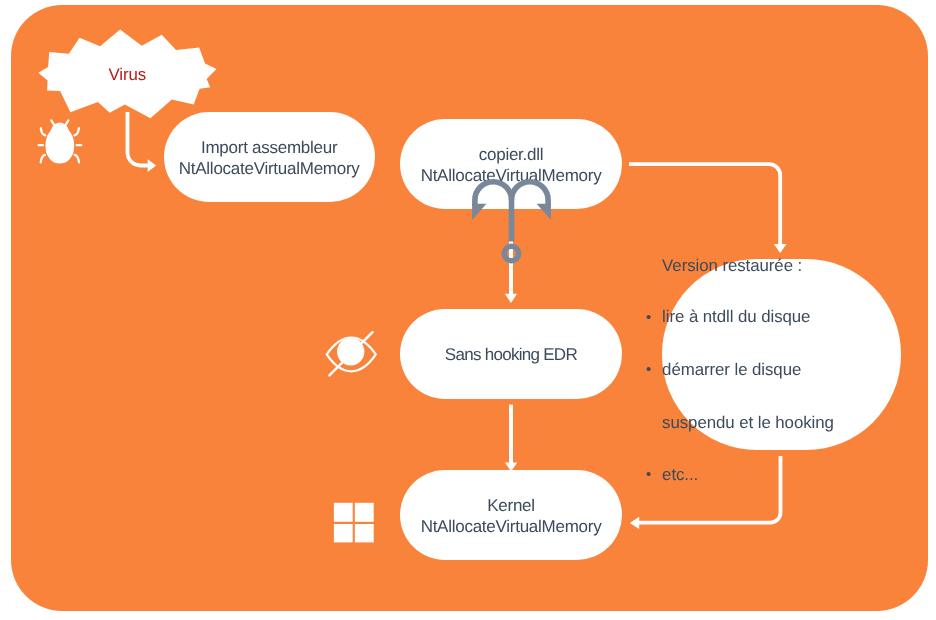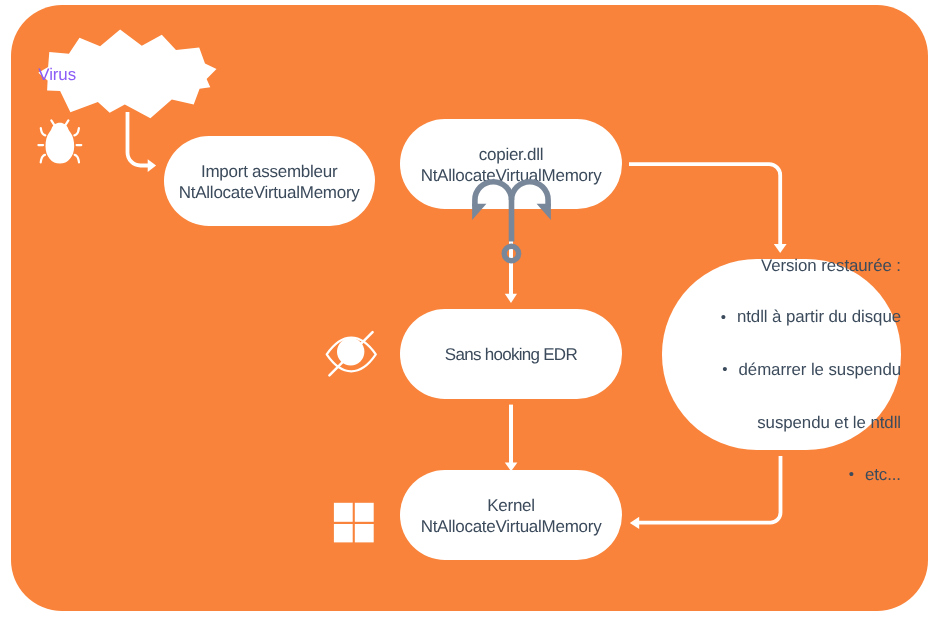--- a/index.html
+++ b/index.html
@@ -7,21 +7,21 @@
        font-family:"Liberation Sans",sans-serif;
        -webkit-font-smoothing:antialiased;text-rendering:geometricPrecision;}
   #stage{position:relative;width:936px;height:620px;}
   #board{position:absolute;left:11px;top:5px;width:917px;height:606px;
          background:#F9833A;border-radius:51px;}
   svg.layer{position:absolute;top:0;left:0;width:936px;height:620px;overflow:visible;}
   .node{position:absolute;background:#fff;display:flex;align-items:center;
         justify-content:center;text-align:center;color:#3C4B5C;}
   .txt{line-height:21.5px;font-size:17px;letter-spacing:-0.26px;margin-top:2px;}
   .restored-txt{font-size:16.85px;line-height:22.8px;letter-spacing:-0.07px;width:100%;margin-top:0px;}
-  .rline{display:flex;align-items:baseline;justify-content:flex-end;white-space:nowrap;margin-top:29px;}
+  .rline{display:flex;align-items:baseline;justify-content:flex-start;white-space:nowrap;margin-top:29px;}
   .rline .bul{width:0;font-size:15px;position:relative;left:-16.2px;top:-0.8px;}
 </style>
 </head>
 <body>
 
 <div id="stage">
   <div id="board"></div>
 
   <svg class="layer" viewBox="0 0 936 620">
 
@@ -79,21 +79,21 @@
     </g>
     <g fill="#ffffff">
       <path d="M147.7,159.2 L147.7,171.9 L156.1,165.5 Z"></path>
       <path d="M773.8,244.0 L786.6,244.0 L780.2,253.1 Z"></path>
       <path d="M639.2,516.7 L639.2,529.1 L629.8,522.9 Z"></path>
       <path d="M504.8,293.7 L517.0,293.7 L511,303.1 Z"></path>
       <path d="M504.8,462.5 L517.4,462.5 L511.1,471.3 Z"></path>
     </g>
   </svg>
 
-  <div class="node" style="left:163.5px;top:136px;width:211.4px;height:90.4px;border-radius:45.2px;">
+  <div class="node" style="left:163.5px;top:112px;width:211.4px;height:90.4px;border-radius:45.2px;">
     <div class="txt">
       <span>Import assembleur</span><br>
       <span>NtAllocateVirtualMemory</span>
     </div>
   </div>
 
   <div class="node" style="left:399.6px;top:118.9px;width:222.9px;height:90.4px;border-radius:45.2px;">
     <div class="txt">
       <span>copier.dll</span><br>
       <span>NtAllocateVirtualMemory</span>
@@ -113,37 +113,37 @@
     </div>
   </div>
 
   <div class="node" style="left:662.1px;top:259.4px;width:238.9px;height:190.5px;border-radius:95px;">
     <div class="txt restored-txt" style="margin-top:4px;">
       <div class="rline">
         <span>Version restaurée :</span>
       </div>
       <div class="rline">
         <span class="bul">•</span>
-        <span>ntdll à partir du disque</span>
+        <span>lire à ntdll du disque</span>
       </div>
       <div class="rline">
         <span class="bul">•</span>
-        <span>démarrer le suspendu</span>
+        <span>démarrer le disque</span>
       </div>
       <div class="rline">
-        <span>suspendu et le ntdll</span>
+        <span>suspendu et le hooking</span>
       </div>
       <div class="rline">
         <span class="bul">•</span>
         <span>etc...</span>
       </div>
     </div>
   </div>
 
-  <div style="position:absolute;left:38.3px;top:68.5px;width:178px;color:#8b5cf6;font-size:16.9px;line-height:12.4px;letter-spacing:-0.1px;">
+  <div style="position:absolute;left:38.3px;top:68.5px;width:178px;text-align:center;color:#b91c1c;font-size:16.9px;line-height:12.4px;letter-spacing:-0.1px;">
     <span>Virus</span>
   </div>
 
   <svg class="layer" viewBox="0 0 936 620">
     <g>
 
       <path fill="none" stroke="#78879A" stroke-width="5.6" stroke-linecap="butt" d="M474.9,206.5 L474.9,200.0 A18.3,18.3 0 0 1 511.5,200.0 L511.5,241.5"></path>
       <path fill="none" stroke="#78879A" stroke-width="5.6" stroke-linecap="butt" d="M548.1,206.5 L548.1,200.0 A18.3,18.3 0 0 0 511.5,200.0"></path>
 
       <path fill="#78879A" d="M472.1,203.7 L486.4,203.7 L472.1,220.0 Z"></path>

